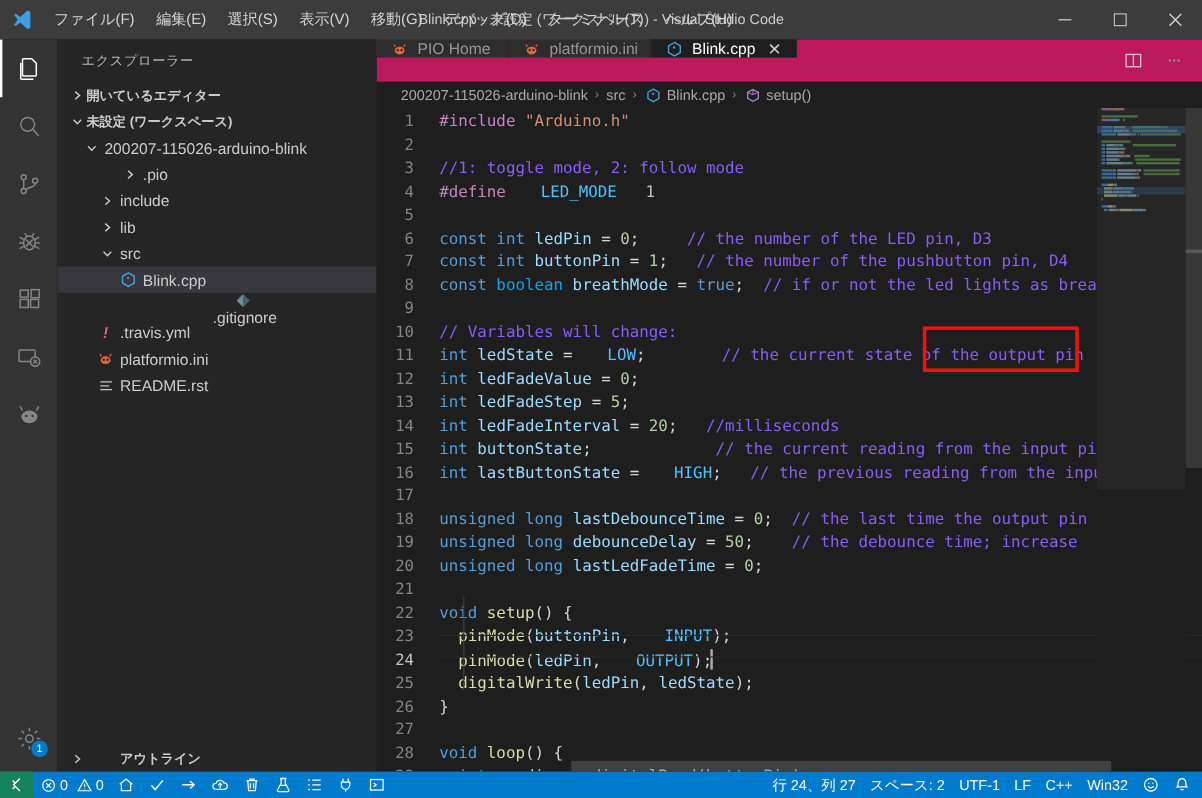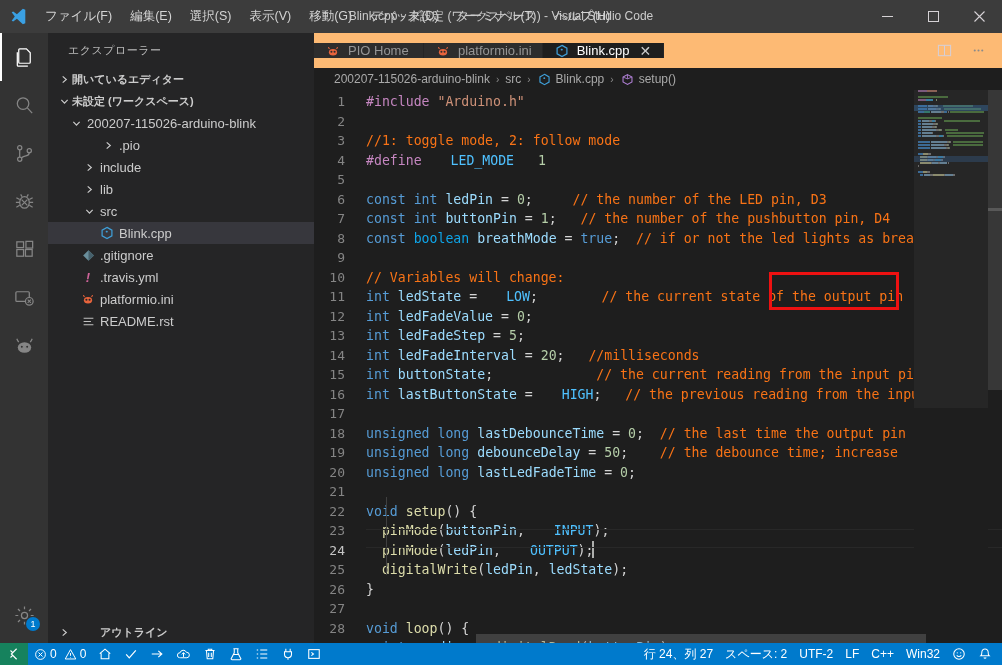--- a/index.html
+++ b/index.html
@@ -75,21 +75,21 @@
   .row {
     height: 22px; display: flex; align-items: center; font-size: 13px; color: #cccccc;
     cursor: pointer; white-space: nowrap;
   }
   .row.selected { background: #37373d; }
   .ficon { width: 18px; display: inline-flex; align-items: center; justify-content: center; margin-right: 3px; }
   .outline-foot { flex: 0 0 22px; gap: 28px; }
 
   
   .editor { flex: 1 1 auto; display: flex; flex-direction: column; background: #1e1e1e; min-width: 0; position: relative; }
-  .tabsrow { height: 35px; background: #fdba74; display: flex; align-items: center; flex: 0 0 35px; position: relative; }
+  .tabsrow { height: 35px; background: #be185d; display: flex; align-items: flex-start; flex: 0 0 35px; position: relative; }
   .tab {
     display: flex; align-items: center; padding: 0 10px; font-size: 13px; color: #969696;
     background: #2d2d2d; border-right: 1px solid #252526; cursor: pointer; white-space: nowrap;
     min-width: 110px; position: relative;
   }
   .tab.active { background: #1e1e1e; color: #ffffff; }
   .tab.active::before {
     content: ""; position: absolute; top: 0; left: 0; right: 0; height: 1px; background: #1e1e1e;
   }
   .tab .ficon { margin-right: 6px; }
@@ -119,21 +119,21 @@
   }
   .lnum.cur { color: #c6c6c6; }
   .ctext { flex: 1 1 auto; color: #d4d4d4; }
   .cur-line-box {
     position: absolute; left: 52px; right: 0; height: 19.5px;
     border-top: 1px solid #282828; border-bottom: 1px solid #282828; pointer-events: none;
   }
   
   .k   { color: #569cd6; }  
   .kp  { color: #c586c0; }  
-  .cm  { color: #f97316; }  
+  .cm  { color: #8b5cf6; }  
   .st  { color: #ce9178; }  
   .num { color: #b5cea8; }  
   .id  { color: #9cdcfe; }  
   .fn  { color: #dcdcaa; }  
   .ty  { color: #0ea5e9; }  
   .mc  { color: #4fc1ff; margin-left: 21px; }  
   .pn  { color: #d4d4d4; }  
 
   .indent-guide {
     position: absolute; width: 1px; background: #404040; top: 0; bottom: 0;
@@ -356,21 +356,21 @@
           <span class="ficon">
             <svg width="14" height="14" viewBox="0 0 16 16">
               <path d="M8 1.6 13.6 4.8v6.4L8 14.4 2.4 11.2V4.8z" fill="none" stroke="#3f9fd8" stroke-width="1.4"></path>
               <path d="M6.6 6.4h2.2M7.7 5.3v2.2" stroke="#3f9fd8" stroke-width="1.3"></path>
             </svg>
           </span>
           <span>Blink.cpp</span>
         </div>
 
 
-        <div class="row" style="padding-left:31px;">
+        <div class="row" style="padding-left:46px;flex-direction:column;">
           <span class="ficon">
             <svg width="13" height="13" viewBox="0 0 16 16">
               <path d="M8 1.4 14.6 8 8 14.6 1.4 8z" fill="#6a8f9c"></path>
               <path d="M8 1.4 14.6 8 8 14.6z" fill="#46606b"></path>
             </svg>
           </span>
           <span>.gitignore</span>
         </div>
 
         <div class="row" style="padding-left:31px;">
@@ -780,21 +780,21 @@
     <div class="sb-item">
       <svg width="14" height="14" viewBox="0 0 16 16" fill="none" stroke="#ffffff" stroke-width="1.2">
         <rect x="2" y="3" width="12" height="10"></rect>
           <path d="M5 6.2 7.4 8 5 9.8"></path>
       </svg>
     </div>
 
     <div class="sb-right">
       <div class="sb-item">行 24、列 27</div>
       <div class="sb-item">スペース: 2</div>
-      <div class="sb-item">UTF-2</div>
+      <div class="sb-item">UTF-1</div>
       <div class="sb-item">LF</div>
       <div class="sb-item">C++</div>
       <div class="sb-item">Win32</div>
       <div class="sb-item">
         <svg width="14" height="14" viewBox="0 0 16 16" fill="none" stroke="#ffffff" stroke-width="1.2">
           <circle cx="8" cy="8" r="6"></circle>
             <circle cx="6" cy="6.6" r=".7" fill="#fff" stroke="none"></circle>
           <circle cx="10" cy="6.6" r=".7" fill="#fff" stroke="none"></circle>
             <path d="M5.4 9.6a3.2 3.2 0 0 0 5.2 0"></path>
         </svg>

